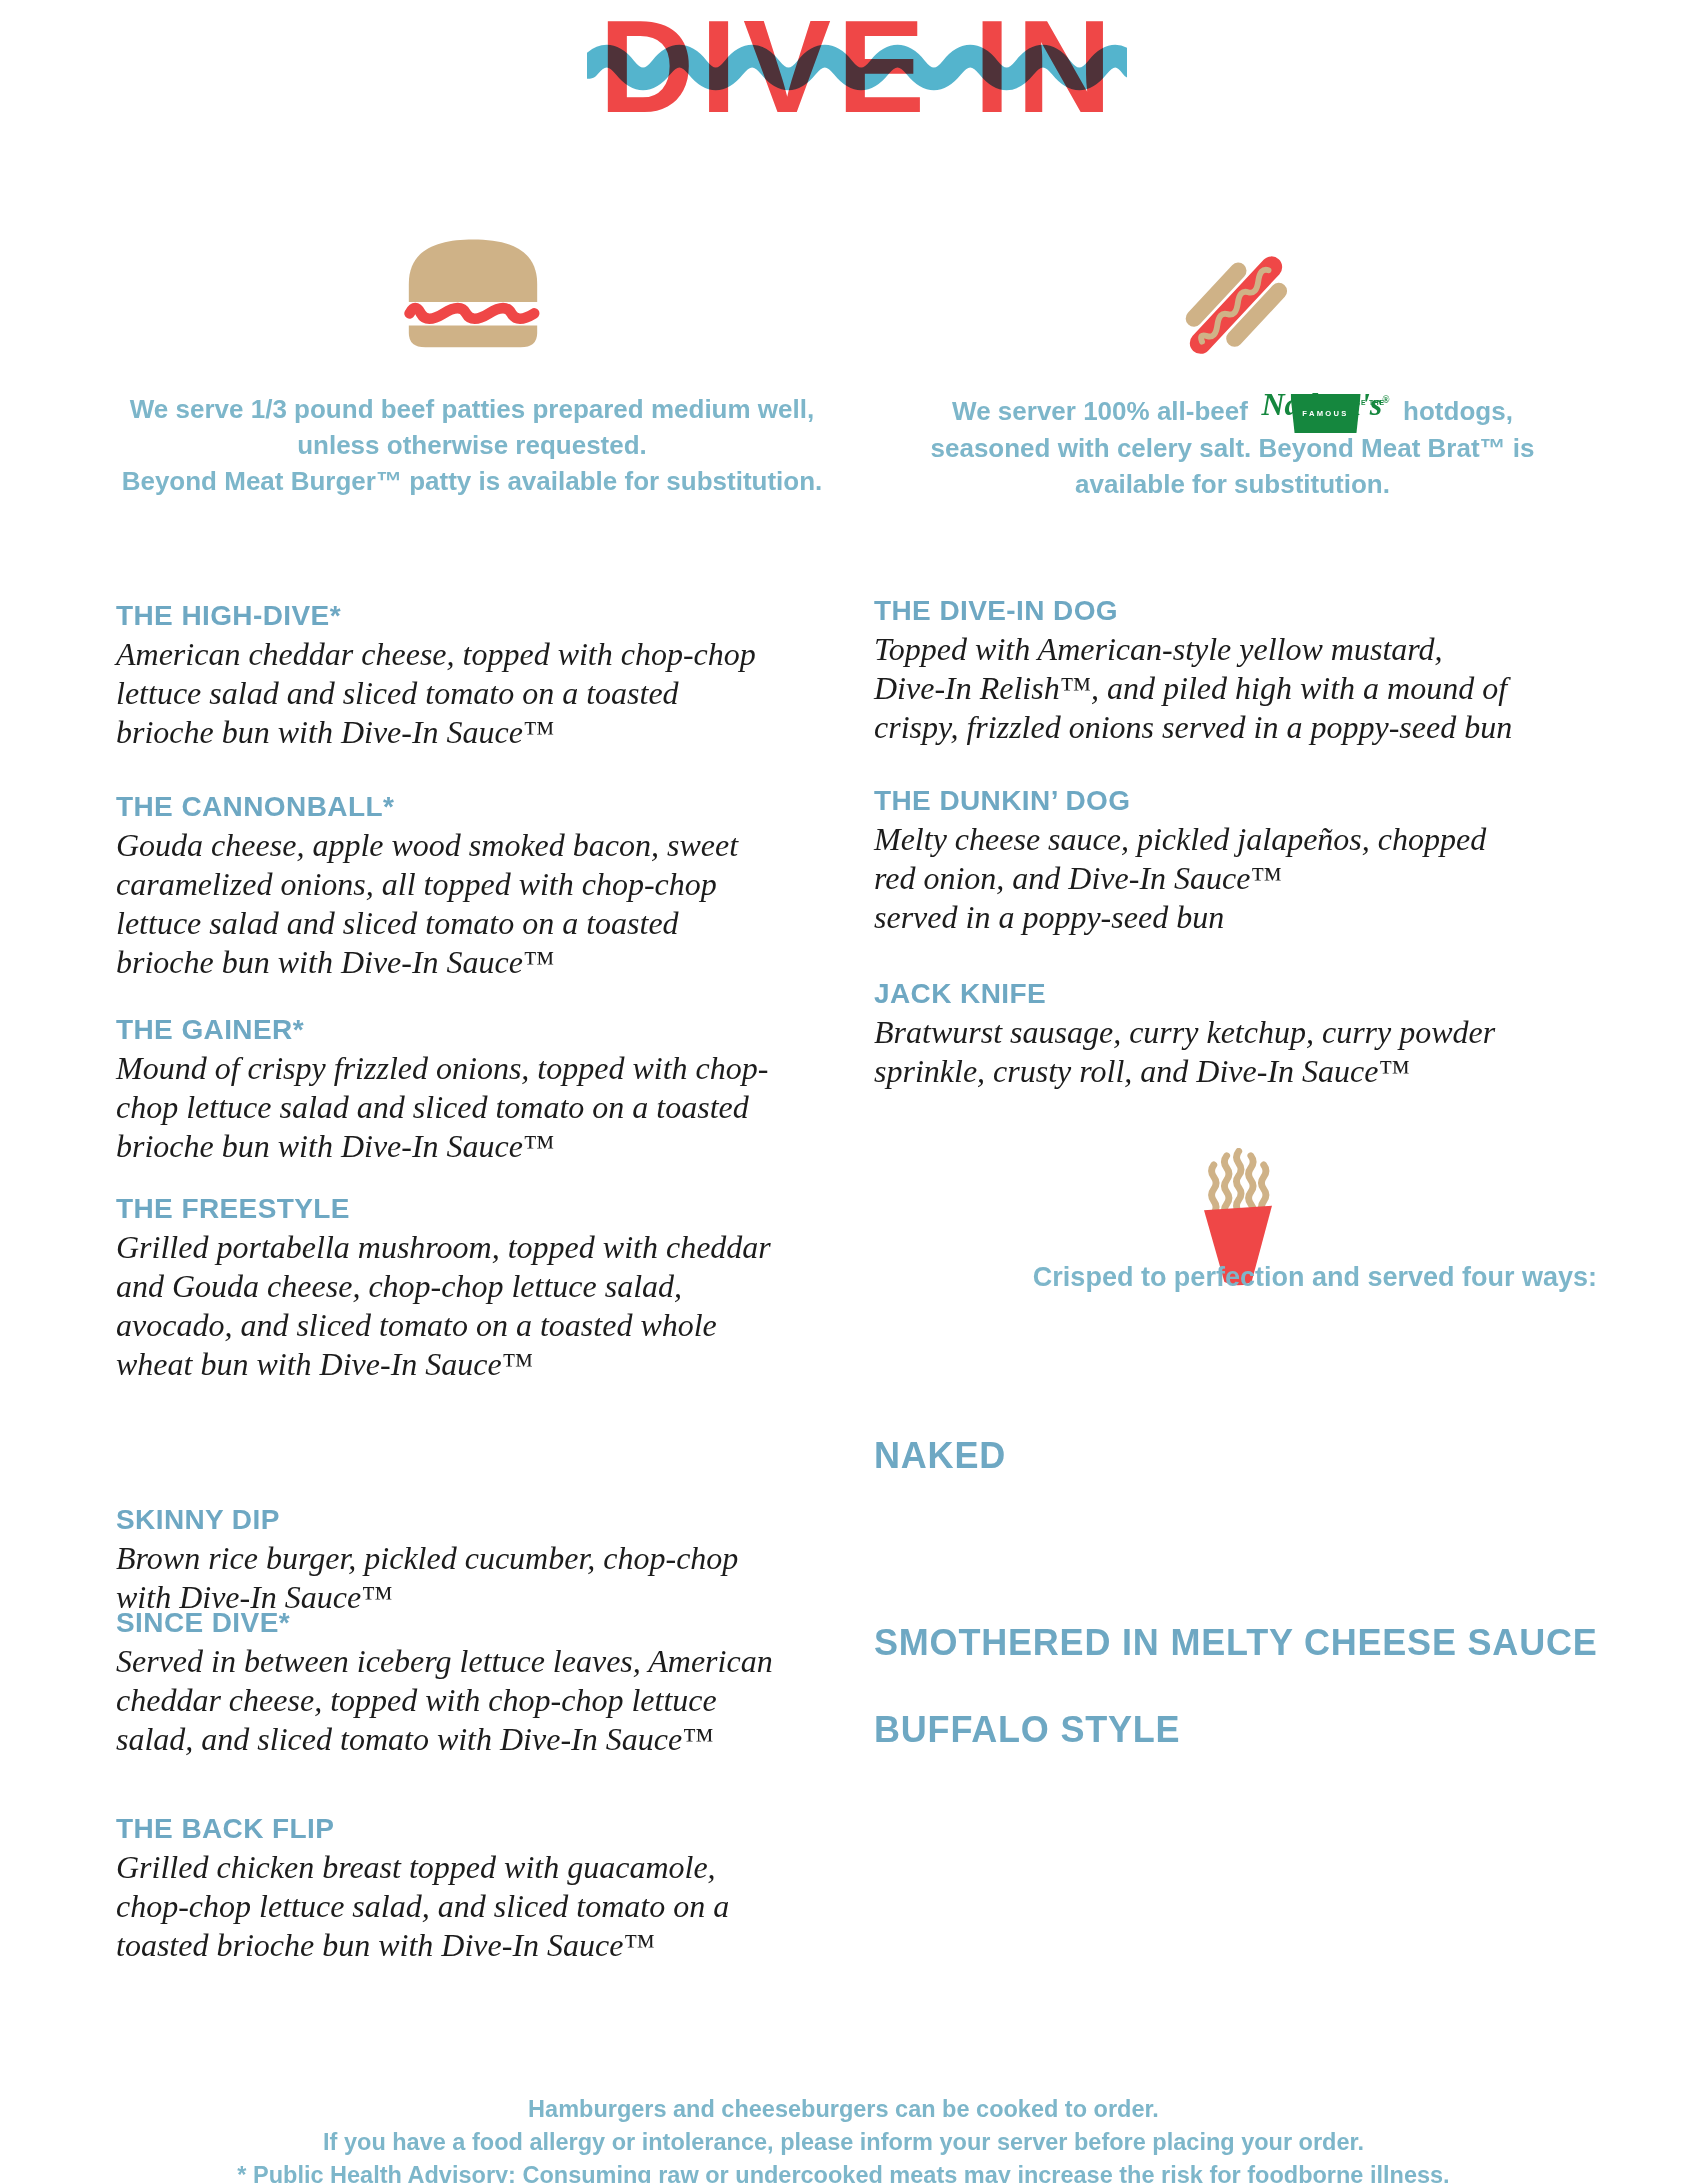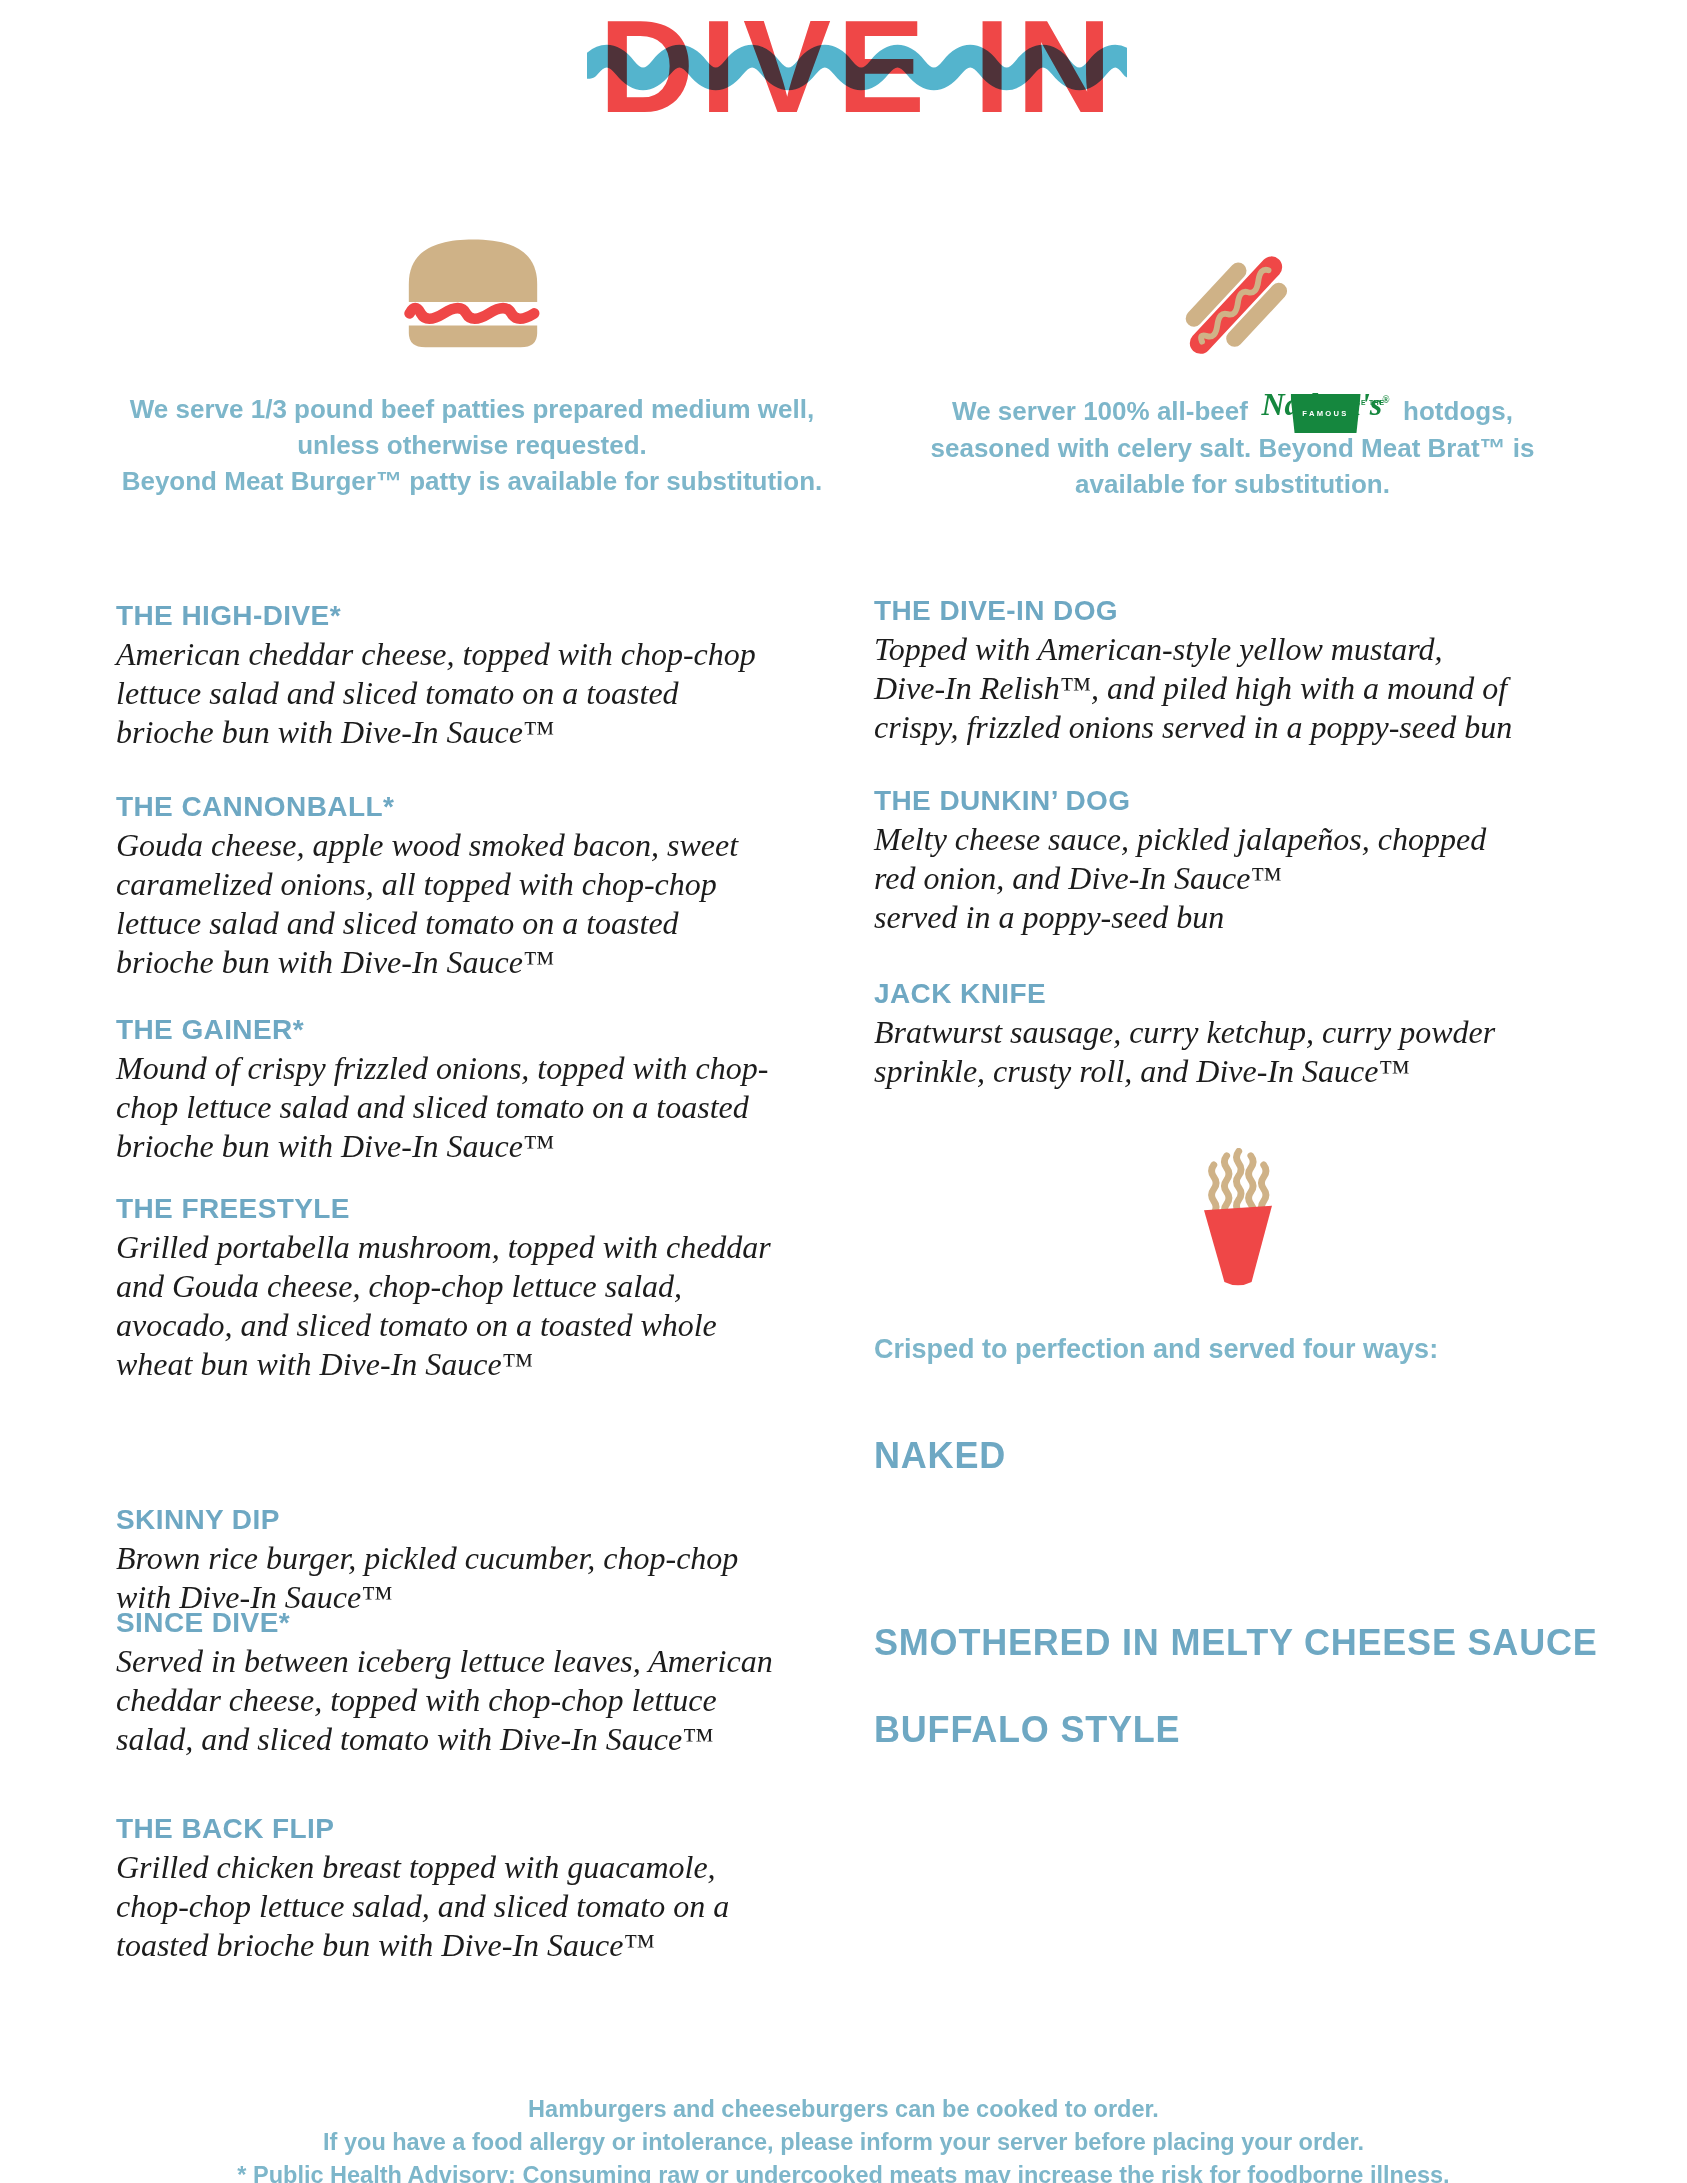--- a/index.html
+++ b/index.html
@@ -46,21 +46,21 @@
   
   .section{position:absolute;}
   .col-left{left:116px;width:719px;}
   .col-right{left:874px;width:727px;}
   .item-name{font-size:28px;font-weight:bold;color:var(--heading_blue);
              letter-spacing:0.4px;line-height:33px;}
   .item-desc{margin-top:3px;font-family:"Liberation Serif",serif;font-style:italic;
              font-size:32px;line-height:39px;color:var(--text_dark);}
 
   
-  .tagline{position:absolute;left:874px;top:1334px;width:723px;text-align:left;
+  .tagline{position:absolute;left:874px;top:1262px;width:723px;text-align:right;
            color:var(--body_blue);font-weight:bold;font-size:27px;}
   .way{position:absolute;left:874px;font-size:36px;font-weight:bold;
        color:var(--heading_blue);letter-spacing:0.8px;}
 
   
   .footer{position:absolute;left:0;top:2045px;width:1687px;text-align:center;
           color:var(--body_blue);font-weight:bold;font-size:23.5px;line-height:33px;margin-top:48px;}
 </style>
 </head>
 <body>

